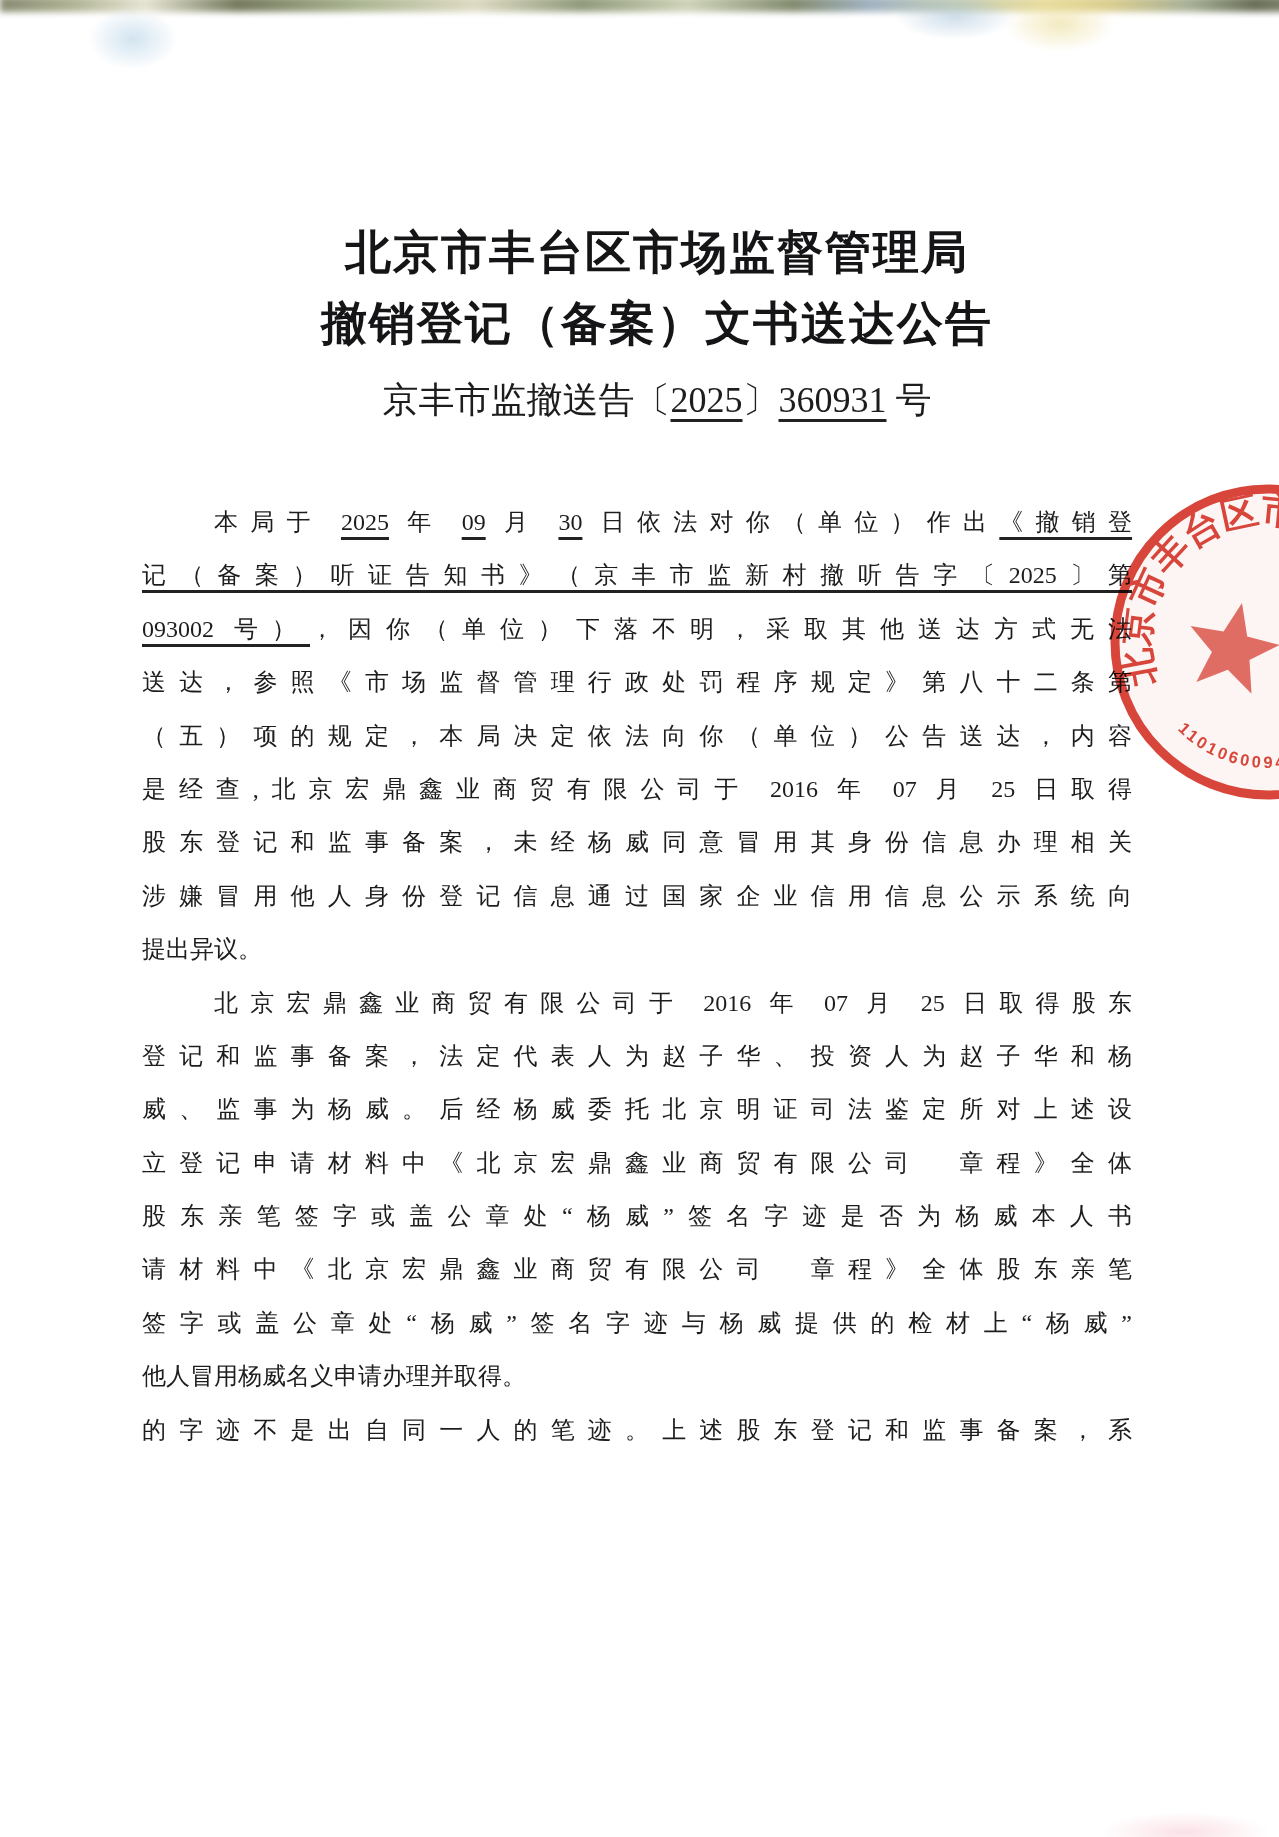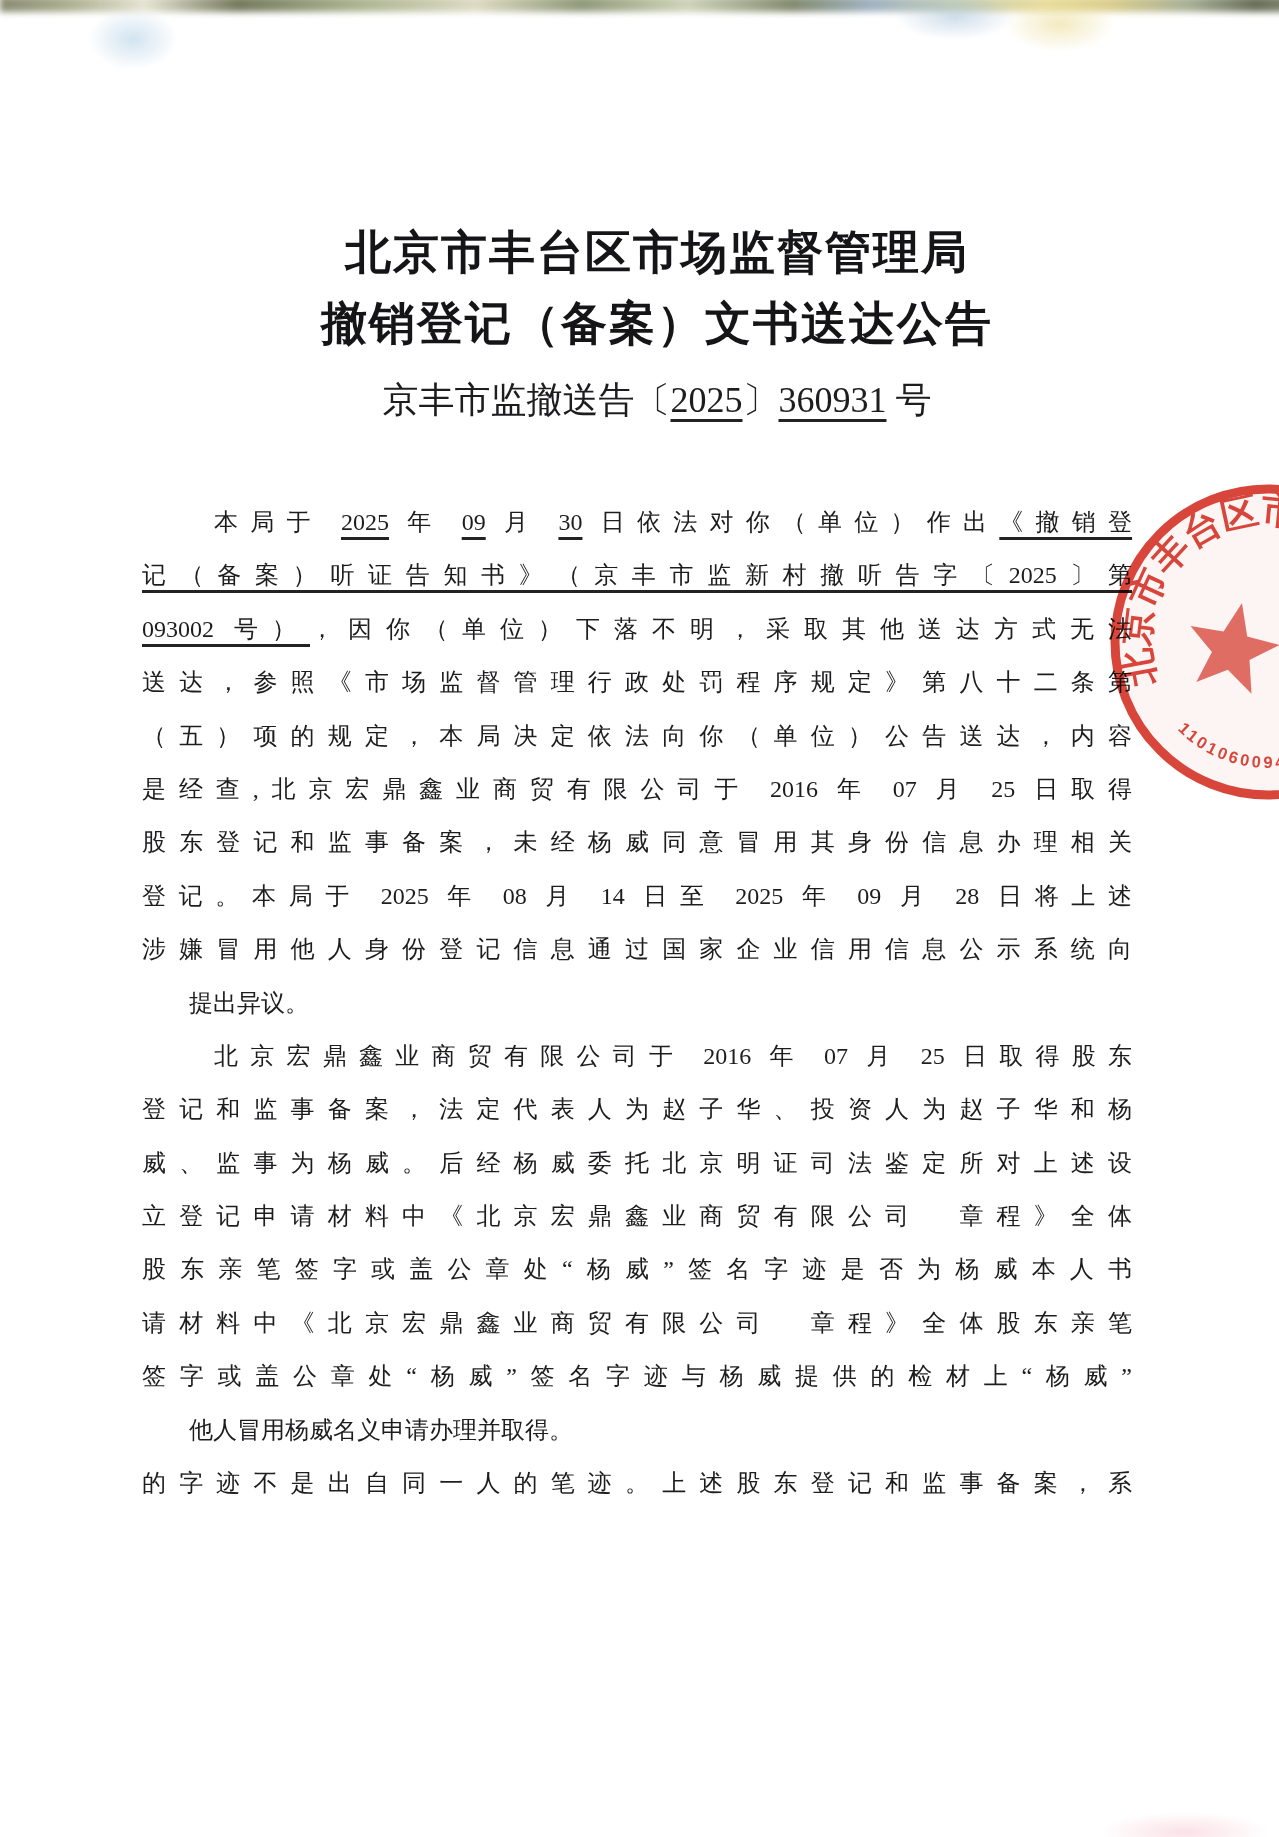--- a/index.html
+++ b/index.html
@@ -43,21 +43,21 @@
   .addressee{
     position:absolute;left:142px;top:432px;font-size:36px;white-space:nowrap;
   }
   .body-text{
     position:absolute;left:142px;top:496px;width:990px;font-size:24px;
   }
   .line{
     height:53.4px;line-height:53.4px;
     text-align:justify;text-align-last:justify;
   }
-  .line.last{text-align-last:left;margin-left:47px;}
+  .line.last{text-align-last:left;}
   .line.indent{padding-left:72px;}
   .seg{white-space:pre-wrap;}
   .u{
     text-decoration:underline;
     text-decoration-thickness:2.5px;
     text-underline-offset:7px;
     text-decoration-color:#222;
     margin-top:28px;
   }
 
@@ -85,21 +85,20 @@
 
 
   <div class="body-text">
       <div class="line indent"><span class="seg">本局于 </span><span class="seg u">2025</span><span class="seg"> 年 </span><span class="seg u">09</span><span class="seg"> 月 </span><span class="seg u">30</span><span class="seg"> 日依法对你（单位）作出</span><span class="seg u">《撤销登</span></div>
       <div class="line"><span class="seg u">记（备案）听证告知书》（京丰市监新村撤听告字〔2025〕第</span></div>
       <div class="line"><span class="seg u">093002 号）</span><span class="seg">，因你（单位）下落不明，采取其他送达方式无法</span></div>
       <div class="line"><span class="seg">送达，参照《市场监督管理行政处罚程序规定》第八十二条第</span></div>
       <div class="line"><span class="seg">（五）项的规定，本局决定依法向你（单位）公告送达，内容</span></div>
       <div class="line"><span class="seg">是经查,北京宏鼎鑫业商贸有限公司于 2016 年 07 月 25 日取得</span></div>
       <div class="line"><span class="seg">股东登记和监事备案，未经杨威同意冒用其身份信息办理相关</span></div>
-      <div class="line"><span class="seg">登记。本局于 2025 年 08 月 14 日至 2025 年 09 月 28 日将上述</span></div>
       <div class="line"><span class="seg">涉嫌冒用他人身份登记信息通过国家企业信用信息公示系统向</span></div>
       <div class="line last"><span class="seg">提出异议。</span></div>
       <div class="line indent"><span class="seg">北京宏鼎鑫业商贸有限公司于 2016 年 07 月 25 日取得股东</span></div>
       <div class="line"><span class="seg">登记和监事备案，法定代表人为赵子华、投资人为赵子华和杨</span></div>
       <div class="line"><span class="seg">威、监事为杨威。后经杨威委托北京明证司法鉴定所对上述设</span></div>
       <div class="line"><span class="seg">立登记申请材料中《北京宏鼎鑫业商贸有限公司　章程》全体</span></div>
       <div class="line"><span class="seg">股东亲笔签字或盖公章处“杨威”签名字迹是否为杨威本人书</span></div>
       <div class="line"><span class="seg">请材料中《北京宏鼎鑫业商贸有限公司　章程》全体股东亲笔</span></div>
       <div class="line"><span class="seg">签字或盖公章处“杨威”签名字迹与杨威提供的检材上“杨威”</span></div>
       <div class="line last"><span class="seg">他人冒用杨威名义申请办理并取得。</span></div>

